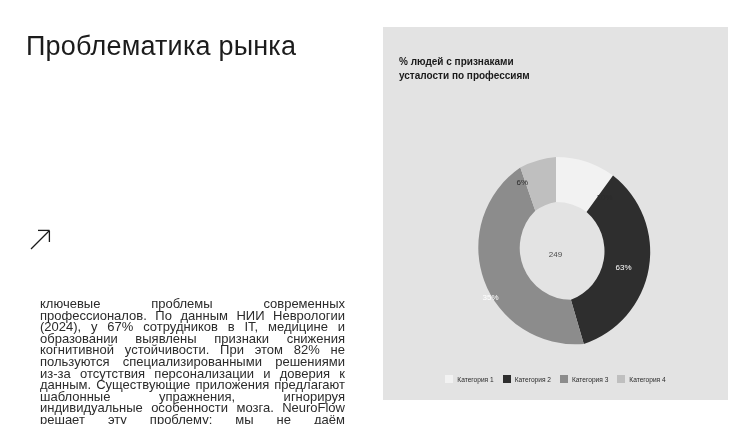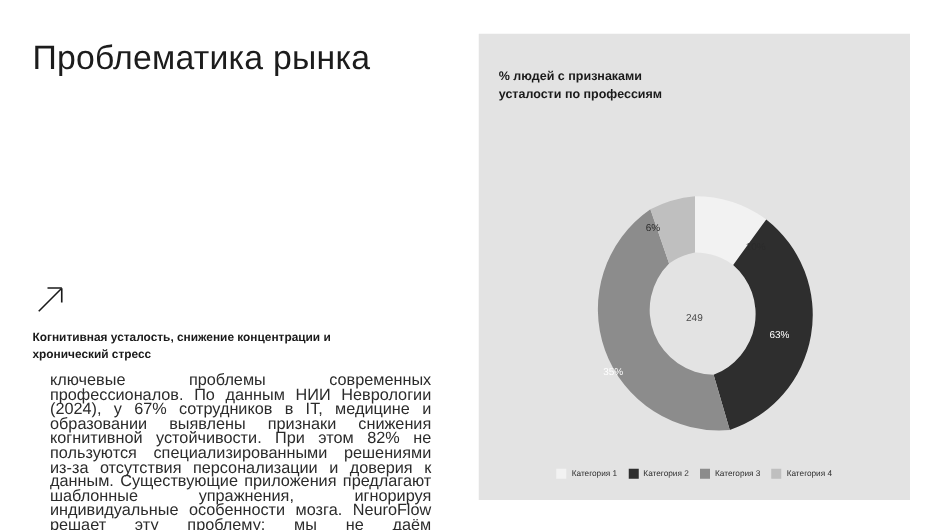--- a/index.html
+++ b/index.html
@@ -155,21 +155,20 @@
 рынка</h1>
 
     <span class="arrow-icon">
       <svg width="26" height="26" viewBox="0 0 26 26">
         <line x1="3" y1="23" x2="21" y2="5" stroke="#1a1a1a" stroke-width="1.3"></line>
         <line x1="10" y1="4.4" x2="21.5" y2="4.4" stroke="#1a1a1a" stroke-width="1.3"></line>
         <line x1="21.4" y1="4.5" x2="21.4" y2="16" stroke="#1a1a1a" stroke-width="1.3"></line>
       </svg>
     </span>
 
-    <div class="subhead">Когнитивная усталость, снижение концентрации и хронический стресс</div>
     <div class="body-text">ключевые проблемы современных профессионалов. По данным НИИ Неврологии (2024), у 67% сотрудников в IT, медицине и образовании выявлены признаки снижения когнитивной устойчивости. При этом 82% не пользуются специализированными решениями из-за отсутствия персонализации и доверия к данным. Существующие приложения предлагают шаблонные упражнения, игнорируя индивидуальные особенности мозга. NeuroFlow решает эту проблему: мы не даём универсальные советы — мы строим программу на основе реальных данных о мозговой активности.</div>
   </div>
 
   <div class="right-panel">
     <div class="panel-title">% людей с признаками
 усталости по профессиям</div>
 
     <div class="donut-wrap">
       <svg width="218" height="218" viewBox="0 0 218 218">
 

